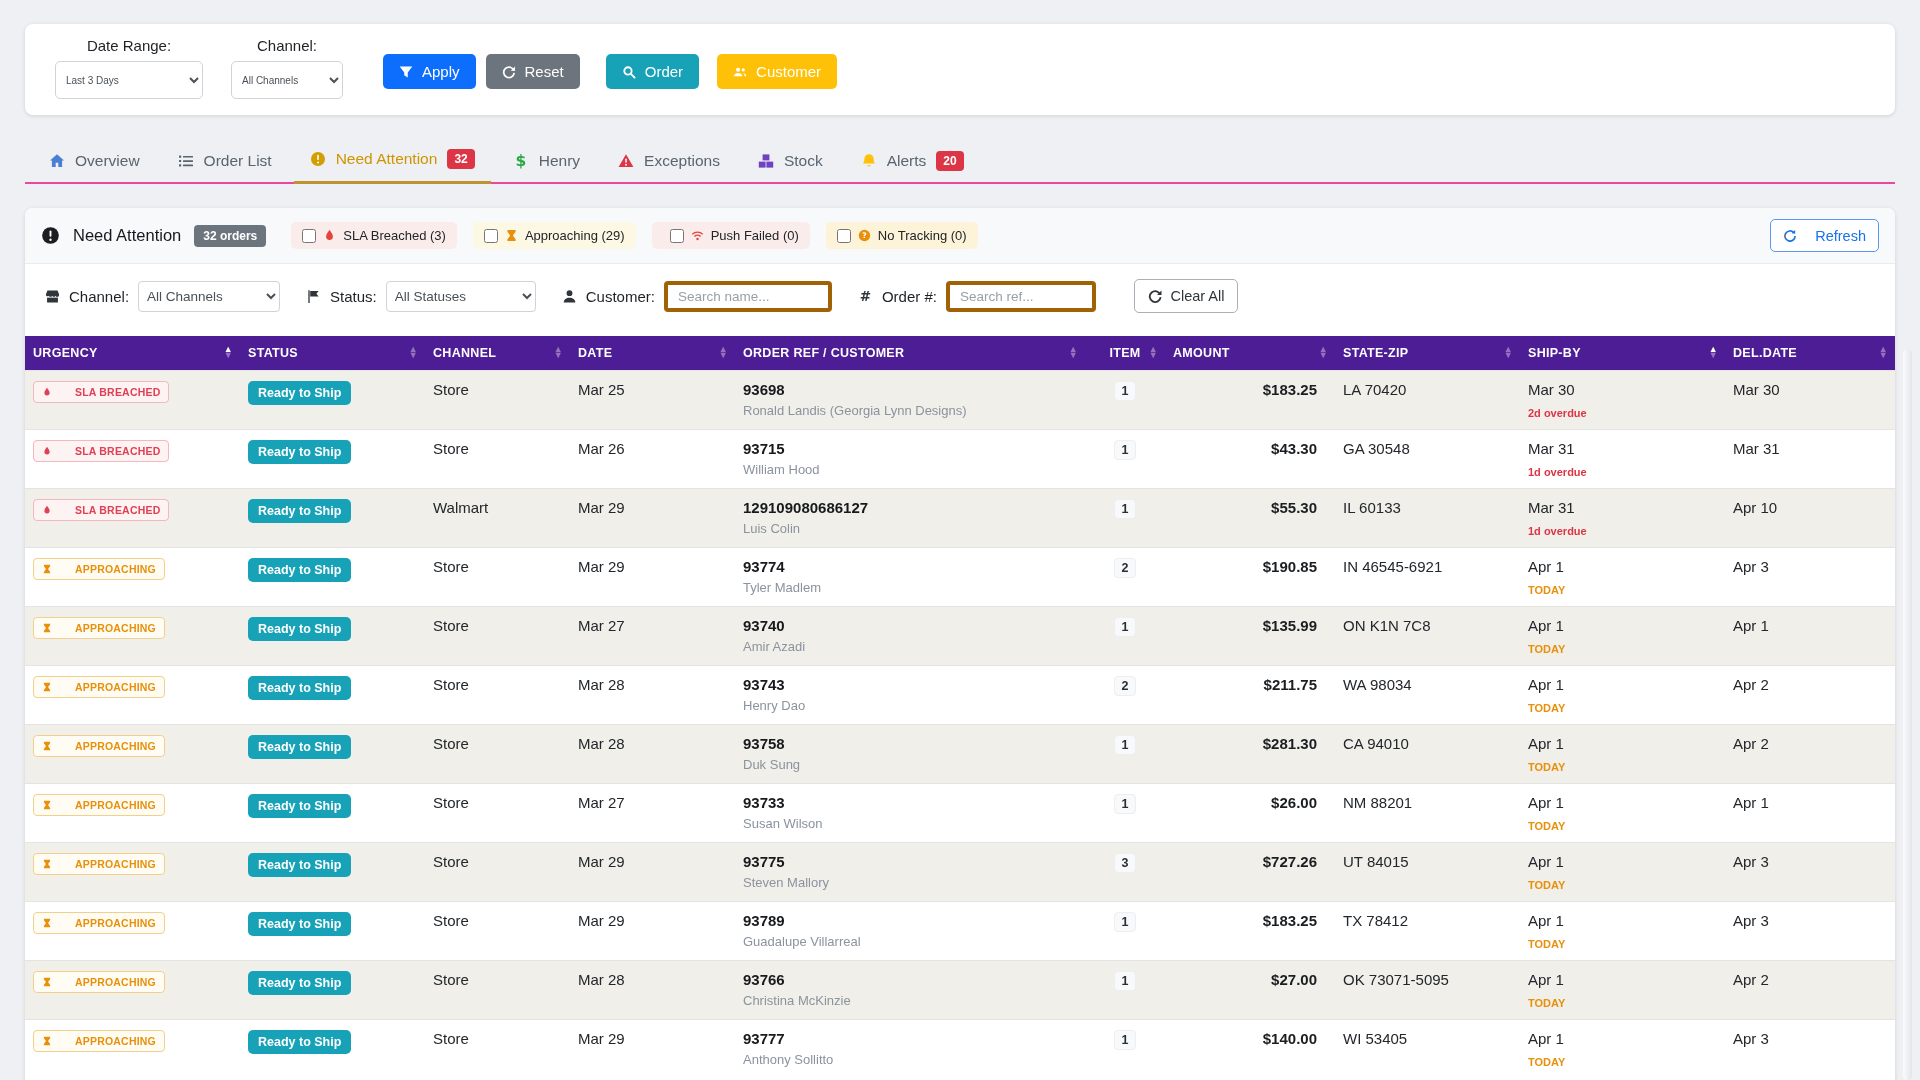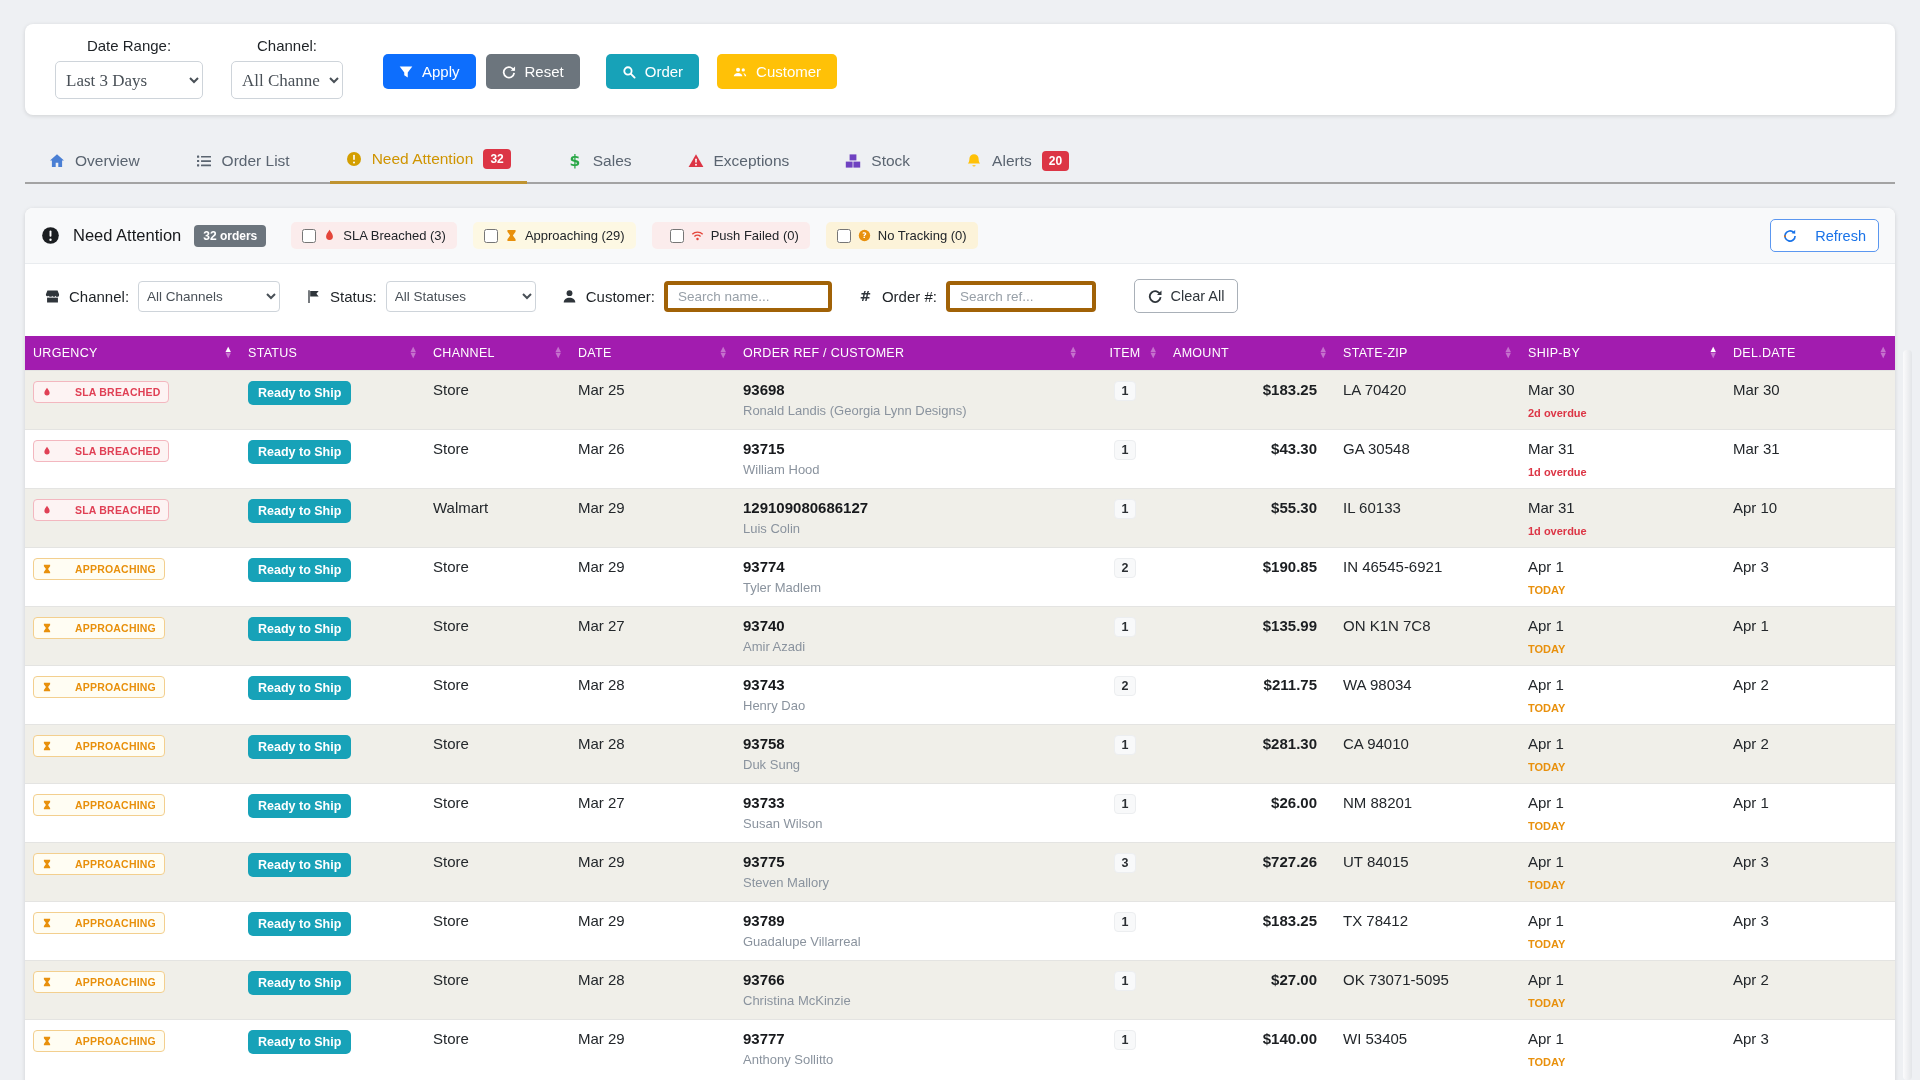--- a/index.html
+++ b/index.html
@@ -7,34 +7,34 @@
   font-family:"Liberation Sans","DejaVu Sans",sans-serif;color:#212529}
 .icon{display:inline-flex;line-height:0}
 .icon svg{width:1em;height:1em;fill:currentColor;display:block}
 
 
 .toolbar-card{margin:24px 25px 0;background:#fff;border-radius:8px;
   box-shadow:0 1px 4px rgba(0,0,0,.13);padding:13px 30px 16px;
   display:flex;align-items:flex-start;gap:28px;height:91px}
 .field-group{display:flex;flex-direction:column;align-items:center;gap:7px}
 .field-label{font-size:15px;color:#1e2226}
-select.big{height:38px;border:1px solid #ced4da;border-radius:5px;font-size:17px;
-  color:#495057;padding:0 6px;background:#fff;font-family:Liberation Serif, serif}
+select.big{height:38px;border:1px solid #ced4da;border-radius:5px;font-size:10px;
+  color:#495057;padding:0 6px;background:#fff;font-family:Liberation Sans, sans-serif}
 .w-date{width:148px}.w-chan{width:112px}
 .toolbar-buttons{display:flex;align-items:center;gap:10px;margin-top:17px;margin-left:12px}
 .btn{display:inline-flex;align-items:center;gap:9px;border:none;border-radius:5px;height:35px;
   padding:0 16px;font-size:15px;color:#fff;cursor:pointer;font-family:inherit}
 .btn .icon{font-size:14px}
 .btn-apply{background:#0d6efd}
 .btn-reset{background:#6c757d}
 .btn-order{background:#17a2b8;margin-left:16px}
 .btn-customer{background:#ffc107;margin-left:8px}
 
 
-.tab-bar{display:flex;margin:20px 25px 0;padding:0 8px;border-bottom:2px solid #a3a3a3;gap:24px}
+.tab-bar{display:flex;margin:20px 25px 0;padding:0 8px;border-bottom:2px solid #ec4899;gap:6px}
 .tab{display:inline-flex;align-items:center;gap:10px;padding:14px 16px 12px;font-size:15.5px;
   color:#5a6470;margin-bottom:-2px;cursor:pointer;white-space:nowrap}
 .tab .icon{font-size:16px}
 .tab.active{color:#cf9400;border-bottom:3px solid #bf9330}
 .tab-badge{background:#dc3545;color:#fff;font-size:12px;font-weight:bold;
   border-radius:4px;padding:3px 7px}
 
 
 .panel-card{margin:24px 25px 0;background:#fff;border-radius:8px 8px 0 0;
   box-shadow:0 1px 4px rgba(0,0,0,.13);height:900px}
@@ -64,21 +64,21 @@
 input.small{height:31px;border:4px solid #a16207;border-radius:4px;font-size:13.5px;
   color:#495057;padding:0 10px;font-family:inherit}
 input.small::placeholder{color:#98a0a8}
 .w-cust{width:168px}.w-ord{width:150px}
 .btn-clear{display:inline-flex;align-items:center;gap:8px;background:#fff;border:1px solid #a9b0b8;
   border-radius:5px;height:34px;padding:0 13px;font-size:14.5px;color:#2f353b;
   cursor:pointer;font-family:inherit;margin-left:12px}
 
 
 table{width:1870px;border-collapse:collapse;table-layout:fixed;margin-top:9px}
-thead th{background:#a21caf;color:#fff;font-size:12.5px;text-align:left;font-weight:normal;
+thead th{background:#4c1d95;color:#fff;font-size:12.5px;text-align:left;font-weight:bold;
   padding:10px 24px 10px 8px;position:relative;letter-spacing:.3px;cursor:pointer}
 th.c-urgency{width:215px}th.c-status{width:185px}th.c-channel{width:145px}
 th.c-date{width:165px}th.c-ref{width:350px}th.c-item{width:80px;text-align:center;padding-right:8px}
 th.c-amount{width:170px}th.c-zip{width:185px}th.c-ship{width:205px}th.c-del{width:170px}
 .sorters{position:absolute;right:7px;top:50%;transform:translateY(-50%);
   display:flex;flex-direction:column;line-height:.64;font-size:9px;color:#fff}
 .s-up,.s-dn{opacity:.38}
 th.sorted .s-up{opacity:1}
 tbody tr{height:59px;border-top:1px solid #e4e4e2;background:#fff}
 tbody tr:nth-child(odd){background:#f0efe9}
@@ -193,21 +193,21 @@
       </span>
       <span>Need Attention</span>
       <span class="tab-badge">32</span>
     </div>
     <div class="tab">
       <span class="icon" style="color: rgb(40, 167, 69);">
         <svg viewBox="0 0 16 16">
           <text x="8" y="13.2" text-anchor="middle" font-size="15.5" font-weight="bold" fill="currentColor" font-family="DejaVu Sans, sans-serif">$</text>
         </svg>
       </span>
-      <span>Sales</span>
+      <span>Henry</span>
     </div>
     <div class="tab">
       <span class="icon" style="color: rgb(220, 53, 69);">
         <svg viewBox="0 0 16 16">
           <path d="M8 1.3 15.4 14H.6z"></path>
           <rect x="7.25" y="5.6" width="1.5" height="4.2" rx=".7" fill="#fff"></rect>
           <circle cx="8" cy="11.8" r=".95" fill="#fff"></circle>
         </svg>
       </span>
       <span>Exceptions</span>

